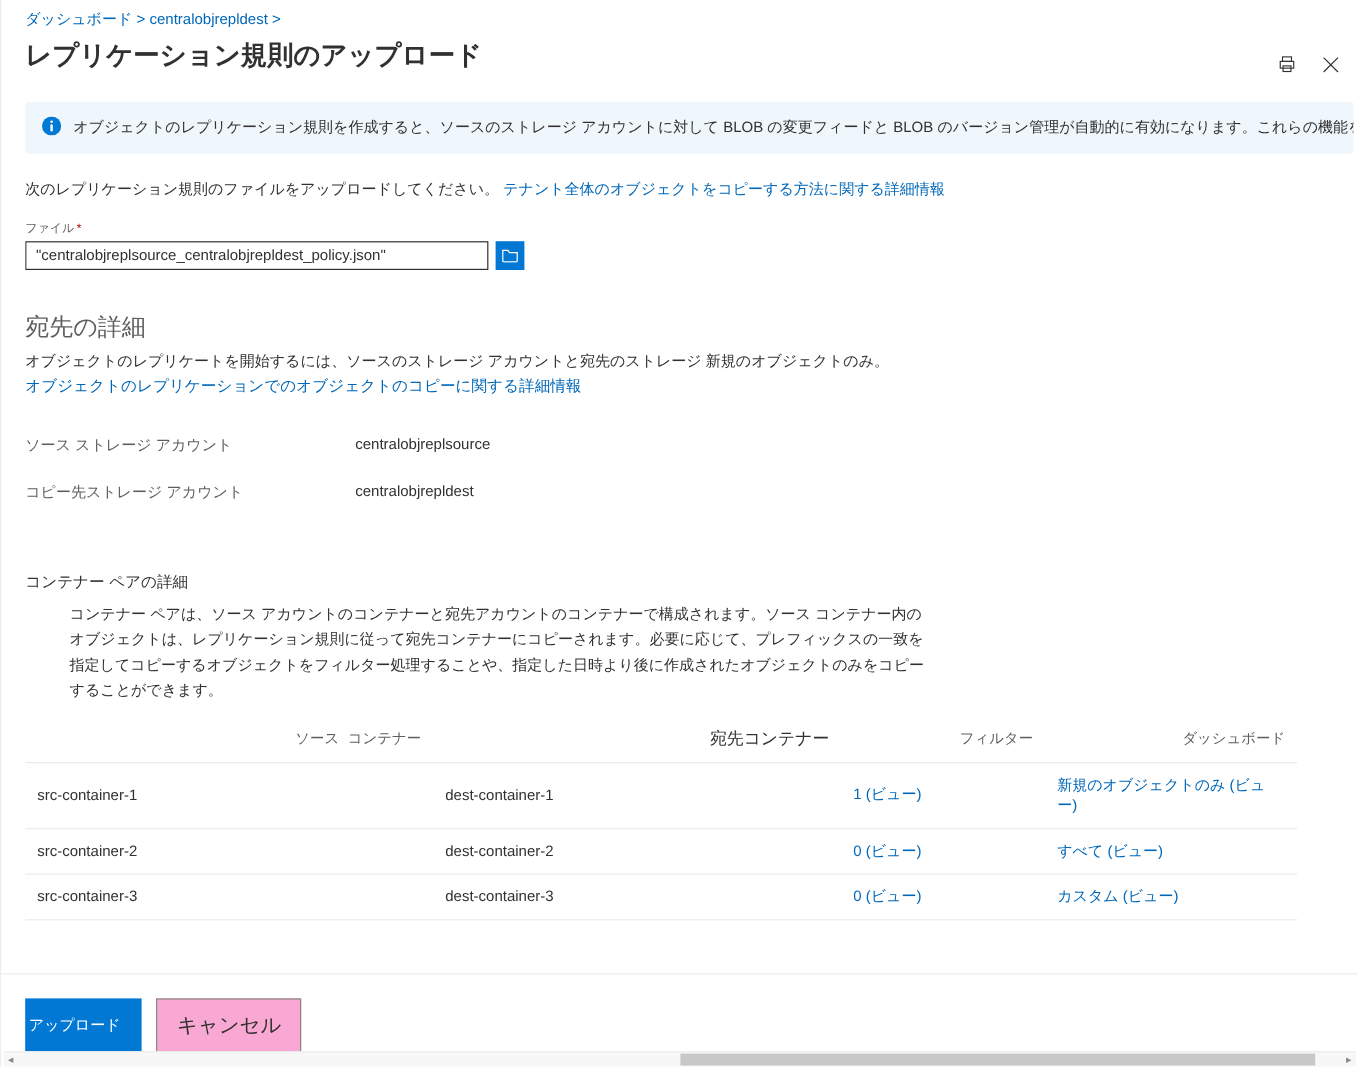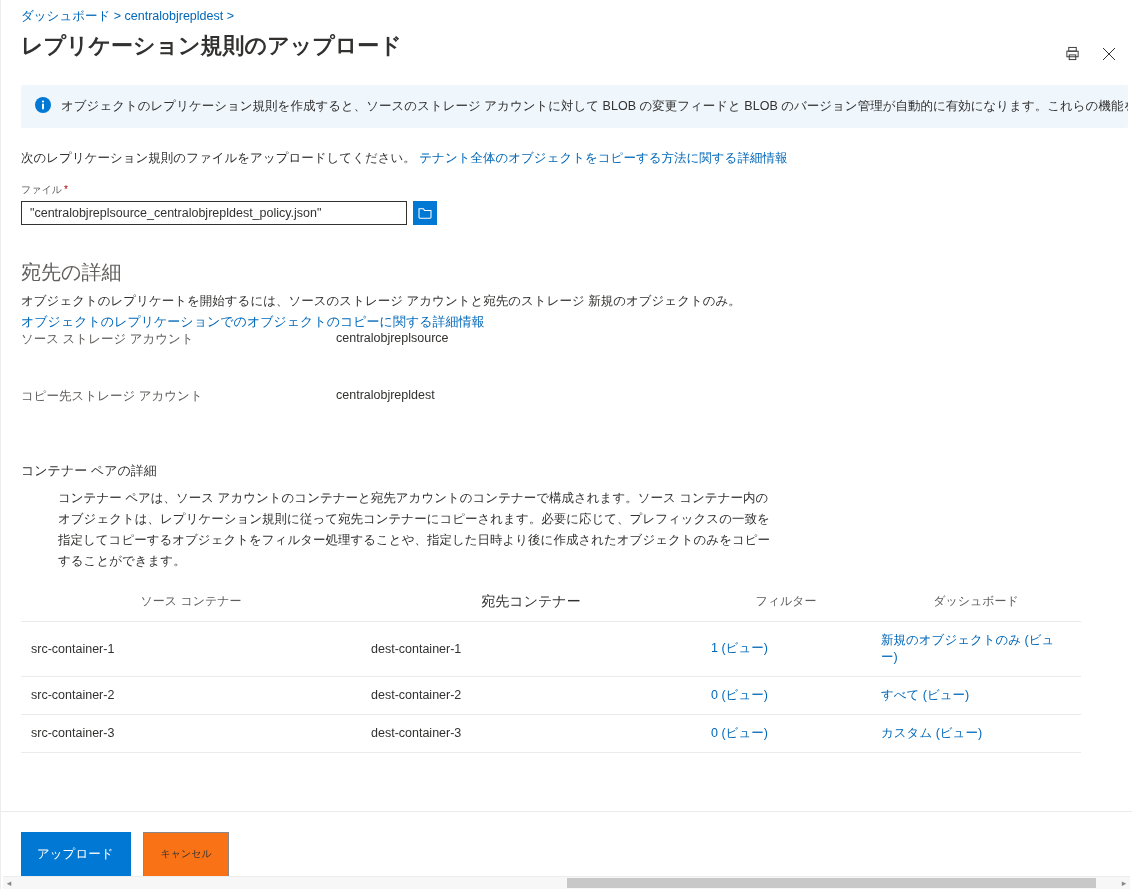--- a/index.html
+++ b/index.html
@@ -113,45 +113,46 @@
     color: #605e5c;
     margin: 0 0 6px 0;
   }
   .section-lead {
     font-size: 12.5px;
     color:#323130;
     line-height: 1.55;
     margin: 0 0 2px 0;
   }
   .detail-grid {
+    margin-top: 32px;
     display: grid;
     grid-template-columns: 275px 1fr;
     row-gap: 22px;
     font-size: 12.5px;
     color:#323130;
     margin-bottom: 56px;
-    gap: 40px;
   }
   .detail-grid .lbl { color:#605e5c; }
   .subsection {
     margin-bottom: 6px;
   }
   table.ct {
     width: 1060px;
     border-collapse: collapse;
     margin-top: 10px;
     font-size: 12.5px;
   }
   table.ct th {
-    text-align: center;
+    text-align: right;
     font-weight: 400;
     color: #605e5c;
     font-size: 12px;
     padding: 10px 10px;
     border-bottom: 1px solid #edebe9;
+    font-family: Liberation Mono, monospace;
   }
   table.ct td {
     padding: 10px 10px;
     border-bottom: 1px solid #edebe9;
     color:#323130;
     vertical-align: middle;
   }
   table.ct td .tlink { color:#0067b8; text-decoration:none; }
   .footer {
     position: absolute;
@@ -165,29 +166,29 @@
     display: flex;
     gap: 12px;
     box-sizing: border-box;
   }
   .btn-primary {
     background: #0078d4;
     color: #fff;
     border: none;
     font-family: inherit;
     font-size: 12.5px;
-    padding: 6px 18px 7px 16px;
+    padding: 6px 18px 7px 3px;
     cursor: pointer;
   }
   .btn-secondary {
-    background: #f97316;
+    background: #f9a8d4;
     color: #323130;
     border: 1px solid #8a8886;
     font-family: inherit;
-    font-size: 10px;
+    font-size: 17px;
     padding: 6px 16px 7px 16px;
     cursor: pointer;
   }
   
   .hscroll {
     position: absolute;
     left: 2px;
     right: 2px;
     bottom: 0;
     height: 12px;

